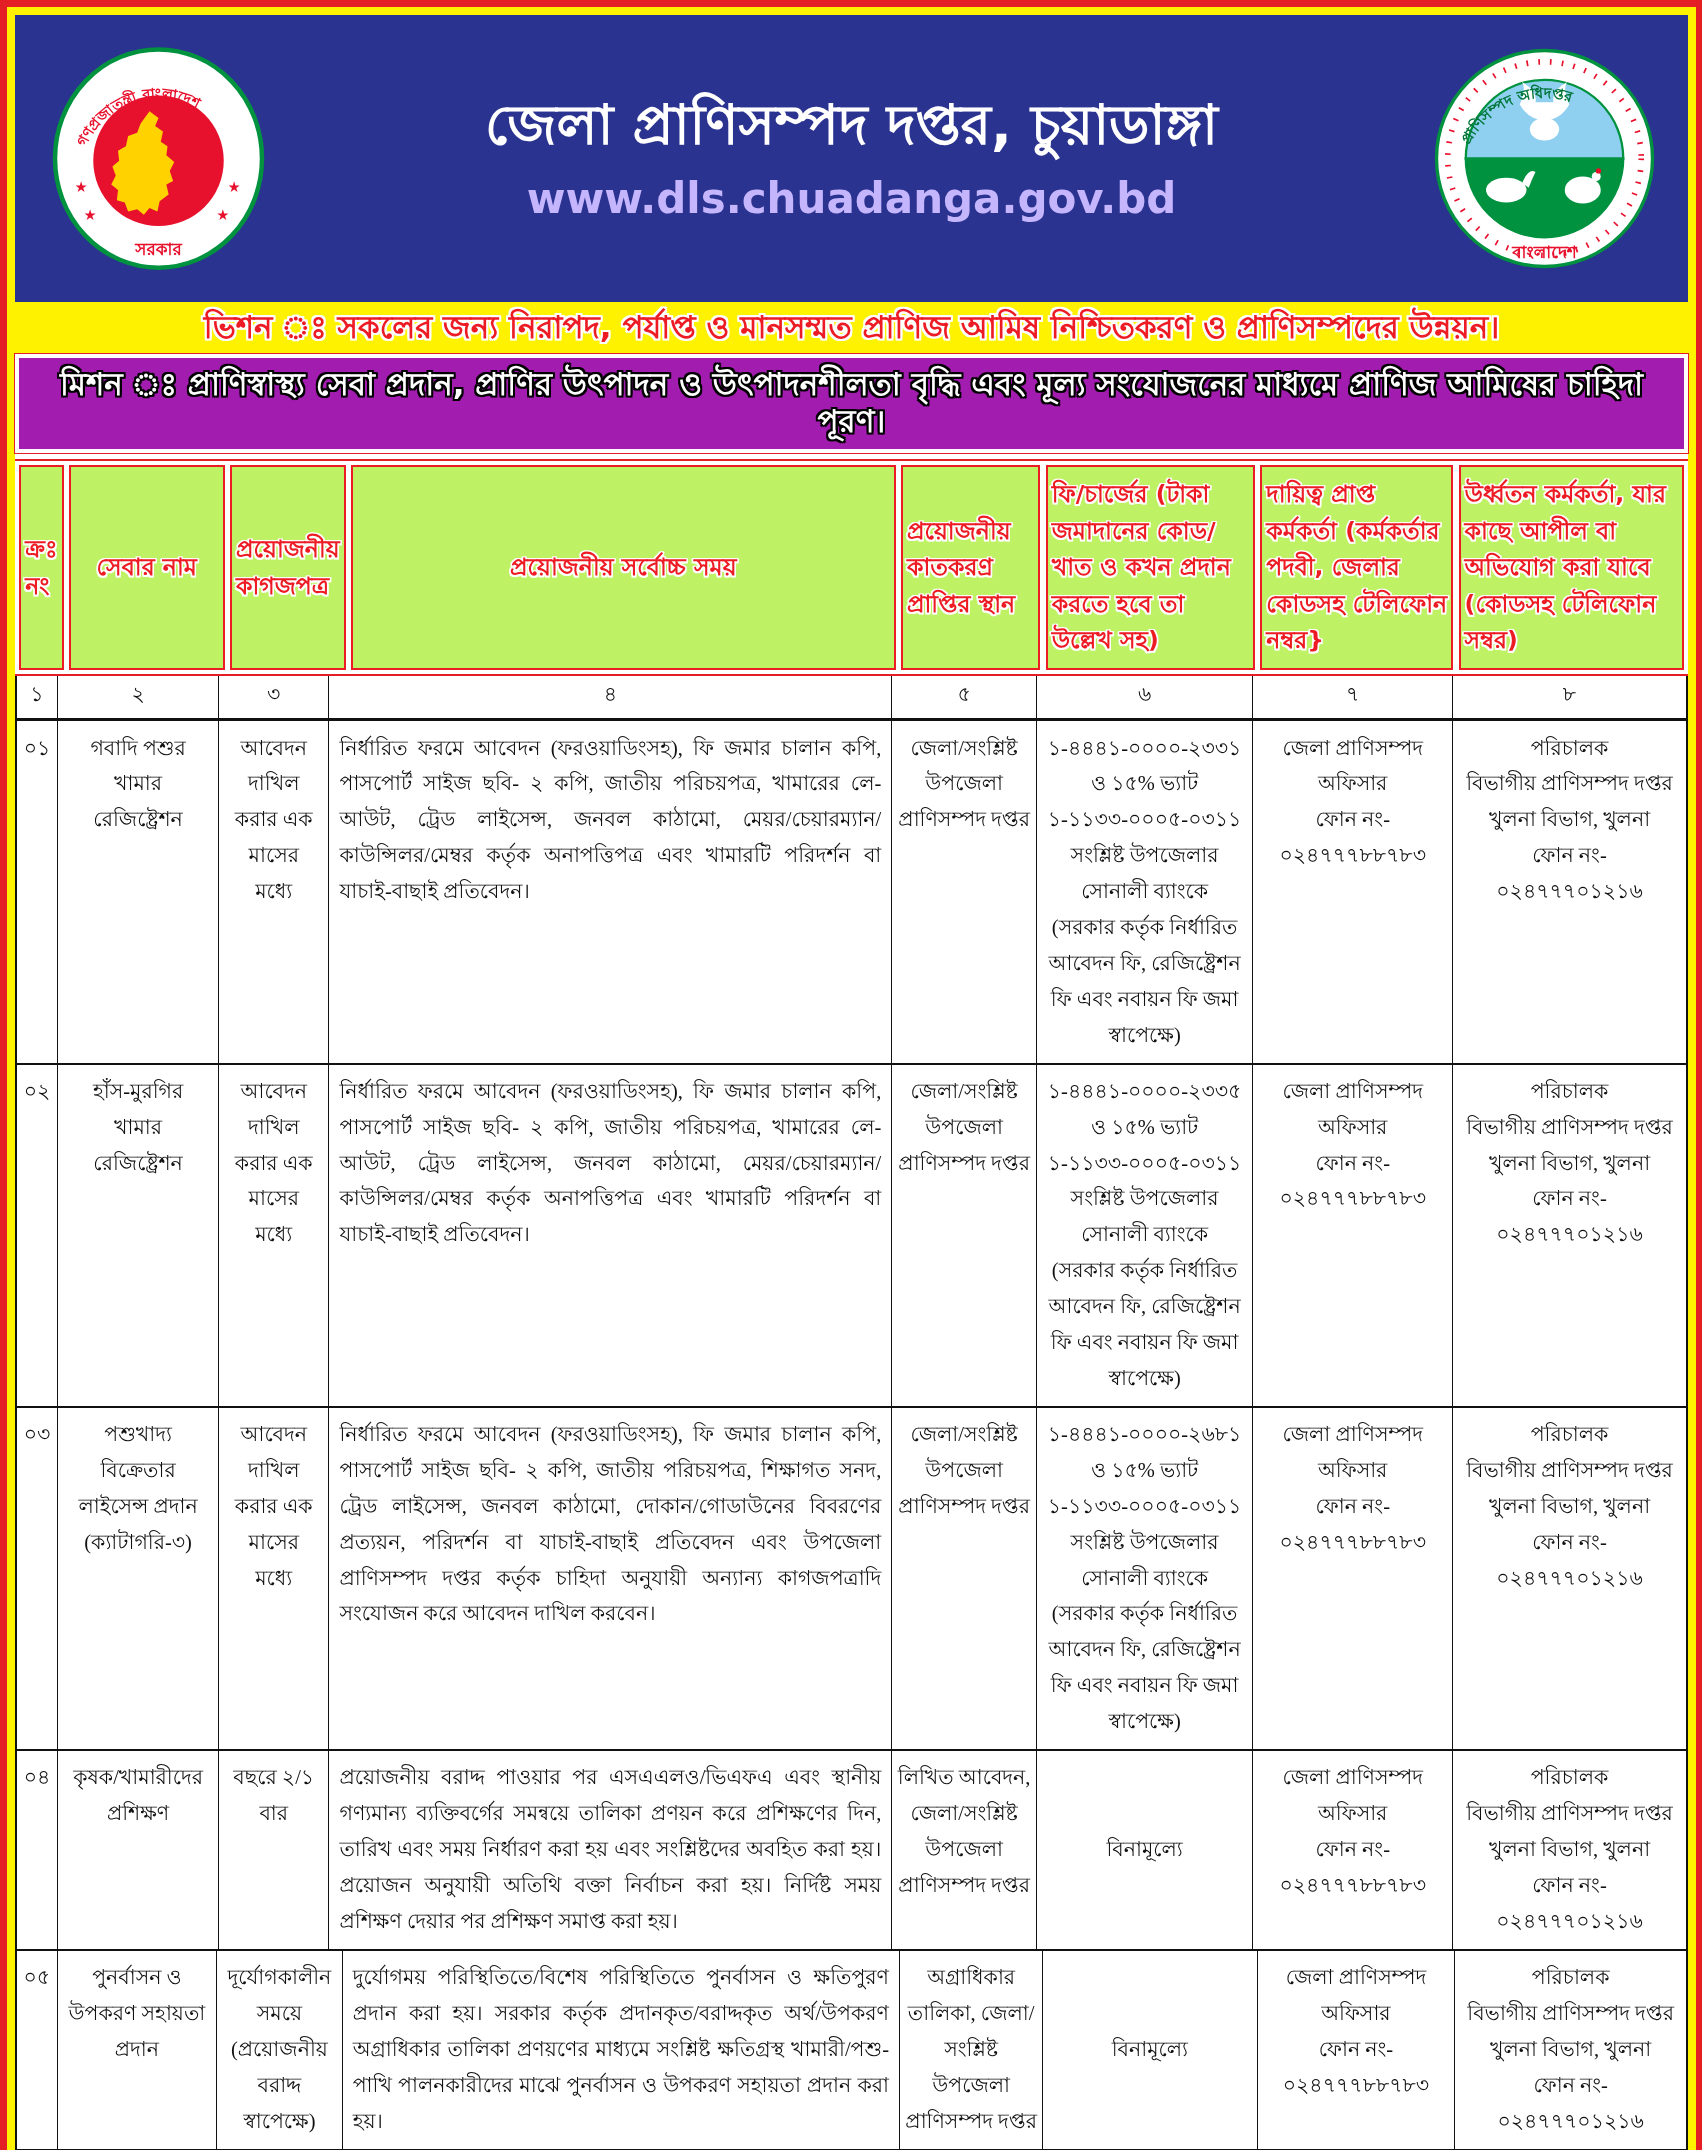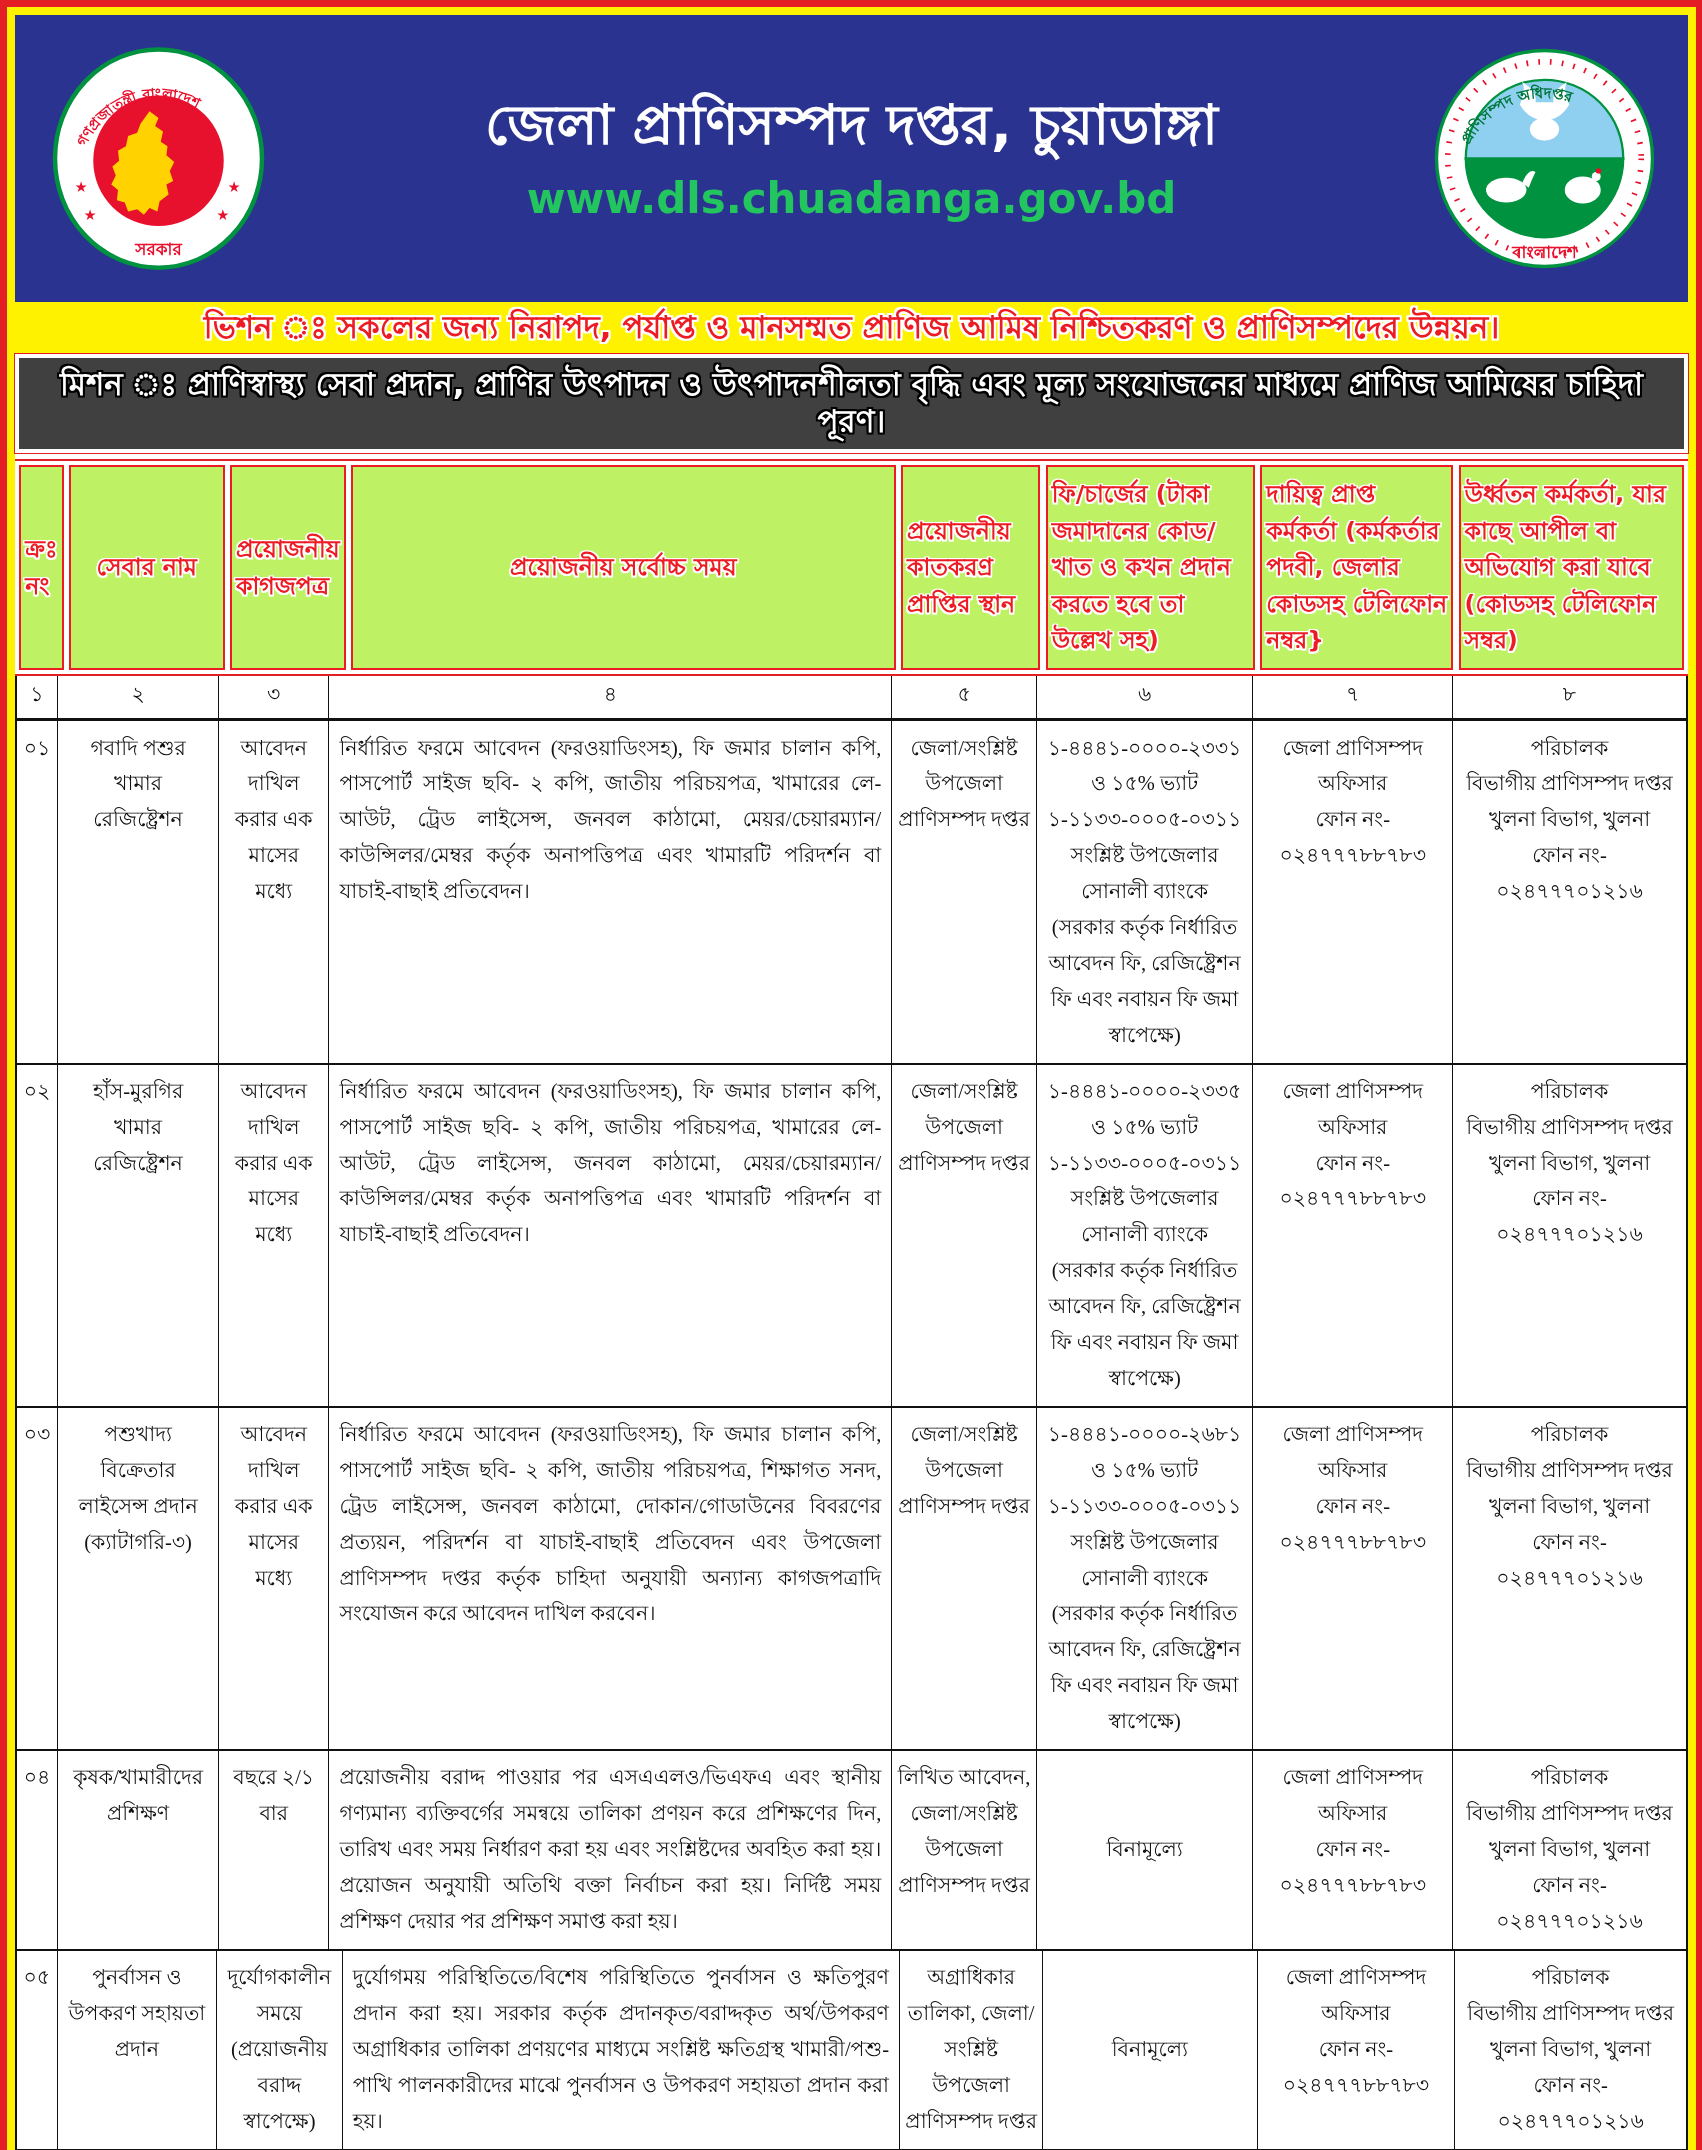--- a/index.html
+++ b/index.html
@@ -20,38 +20,38 @@
     min-height:287px;
   }
   .logo-box { width:225px; height:256px; flex:0 0 auto; display:flex; align-items:center; justify-content:center; }
   .header-center { flex:1; text-align:center; color:#ffffff; }
   .page-title {
     font-family:"DejaVu Sans","Liberation Sans",sans-serif;
     font-size:55px; font-weight:bold; color:#ffffff; line-height:1.15;
   }
   .site-url {
     font-family:"DejaVu Sans","Liberation Sans",sans-serif;
-    font-size:42px; color:#22c55e; margin-top:17.4px; font-weight:600;
+    font-size:42px; color:#c4b5fd; margin-top:17.4px; font-weight:600;
   }
   .charter-title {
     display:inline-block; margin-top:22.5px;
     font-family:"DejaVu Sans","Liberation Sans",sans-serif;
     font-size:51px; font-weight:bold; color:#00a651; letter-spacing:2px;
     text-shadow:-2px -2px 0 #fff,2px -2px 0 #fff,-2px 2px 0 #fff,2px 2px 0 #fff,0 -2px 0 #fff,0 2px 0 #fff,-2px 0 0 #fff,2px 0 0 #fff;
   }
 
   
   .vision-bar {
     background:#fff200; padding:8.2px 15.4px; text-align:center;
     font-family:"DejaVu Sans","Liberation Sans",sans-serif;
     font-size:31px; font-weight:bold; color:#ed1c24; line-height:1.15;
     text-shadow:-2px -2px 0 #fff,2px -2px 0 #fff,-2px 2px 0 #fff,2px 2px 0 #fff,0 -2px 0 #fff,0 2px 0 #fff,-2px 0 0 #fff,2px 0 0 #fff;
   }
   .mission-bar {
-    background:#404040; border:4.1px solid #ffffff; outline:1.5px solid #e31e24;
+    background:#a21caf; border:4.1px solid #ffffff; outline:1.5px solid #e31e24;
     padding:8.2px 12.3px; text-align:center;
     font-family:"DejaVu Sans","Liberation Sans",sans-serif;
     font-size:31px; font-weight:bold; color:#ffffff; line-height:1.2;
     text-shadow:-2px -2px 0 #000,2px -2px 0 #000,-2px 2px 0 #000,2px 2px 0 #000,0 -2px 0 #000,0 2px 0 #000,-2px 0 0 #000,2px 0 0 #000;
   }
 
   
   .services-table { --cols:80fr 315fr 215fr 1100fr 282fr 423fr 390fr 455fr; margin-top:6.1px; }
   .table-head {
     display:grid; grid-template-columns:var(--cols);

